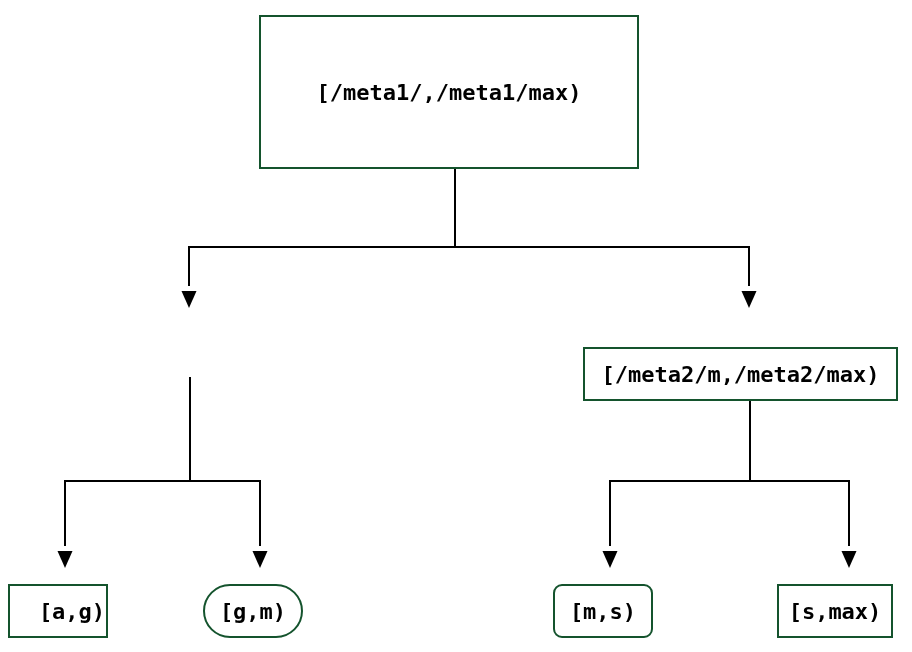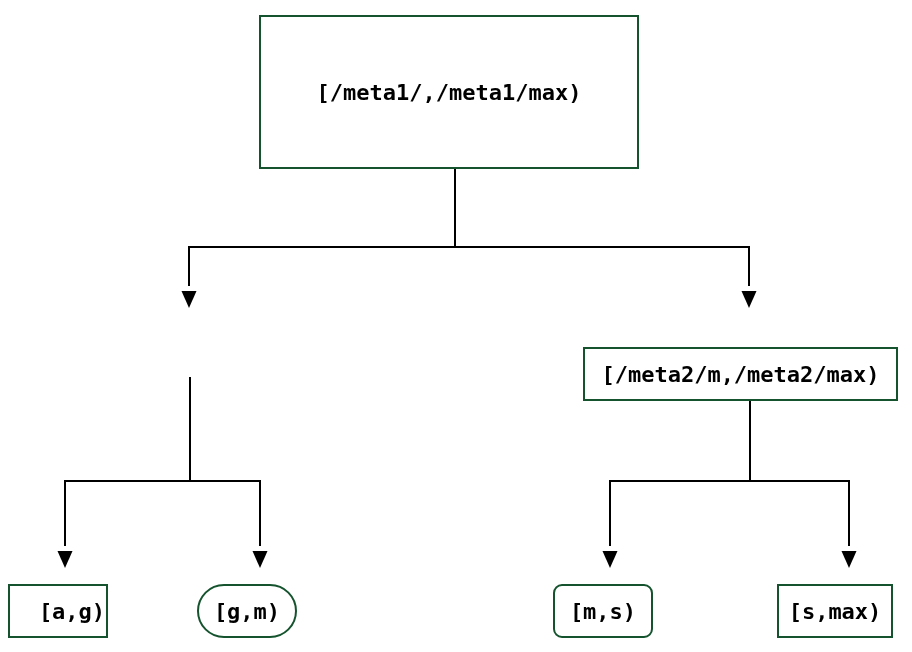--- a/index.html
+++ b/index.html
@@ -41,21 +41,21 @@
     align-items: center;
     justify-content: center;
     font-weight: bold;
     font-size: 22px;
     white-space: nowrap;
   }
   .node-root  { left: 259px; top: 15px;  width: 380px; height: 154px; }
   .node-l2a   { left: 22px;  top: 323px; width: 322px; height: 54px; }
   .node-l2b   { left: 583px; top: 323px; width: 315px; height: 54px; margin-top: 24px; }
   .node-leaf1 { left: 8px;   top: 584px; width: 100px; height: 54px; padding-left: 28px; }
-  .node-leaf2 { left: 197px; top: 584px; width: 100px; height: 54px; border-radius: 27px; }
+  .node-leaf2 { left: 203px; top: 584px; width: 100px; height: 54px; border-radius: 27px; }
   .node-leaf3 { left: 553px; top: 584px; width: 100px; height: 54px; border-radius: 9px; }
   .node-leaf4 { left: 777px; top: 584px; width: 116px; height: 54px; }
 </style>
 </head>
 <body>
 
 <div class="canvas">
 
   <svg class="edges-svg" viewBox="0 0 912 652" xmlns="http://www.w3.org/2000/svg">
 

